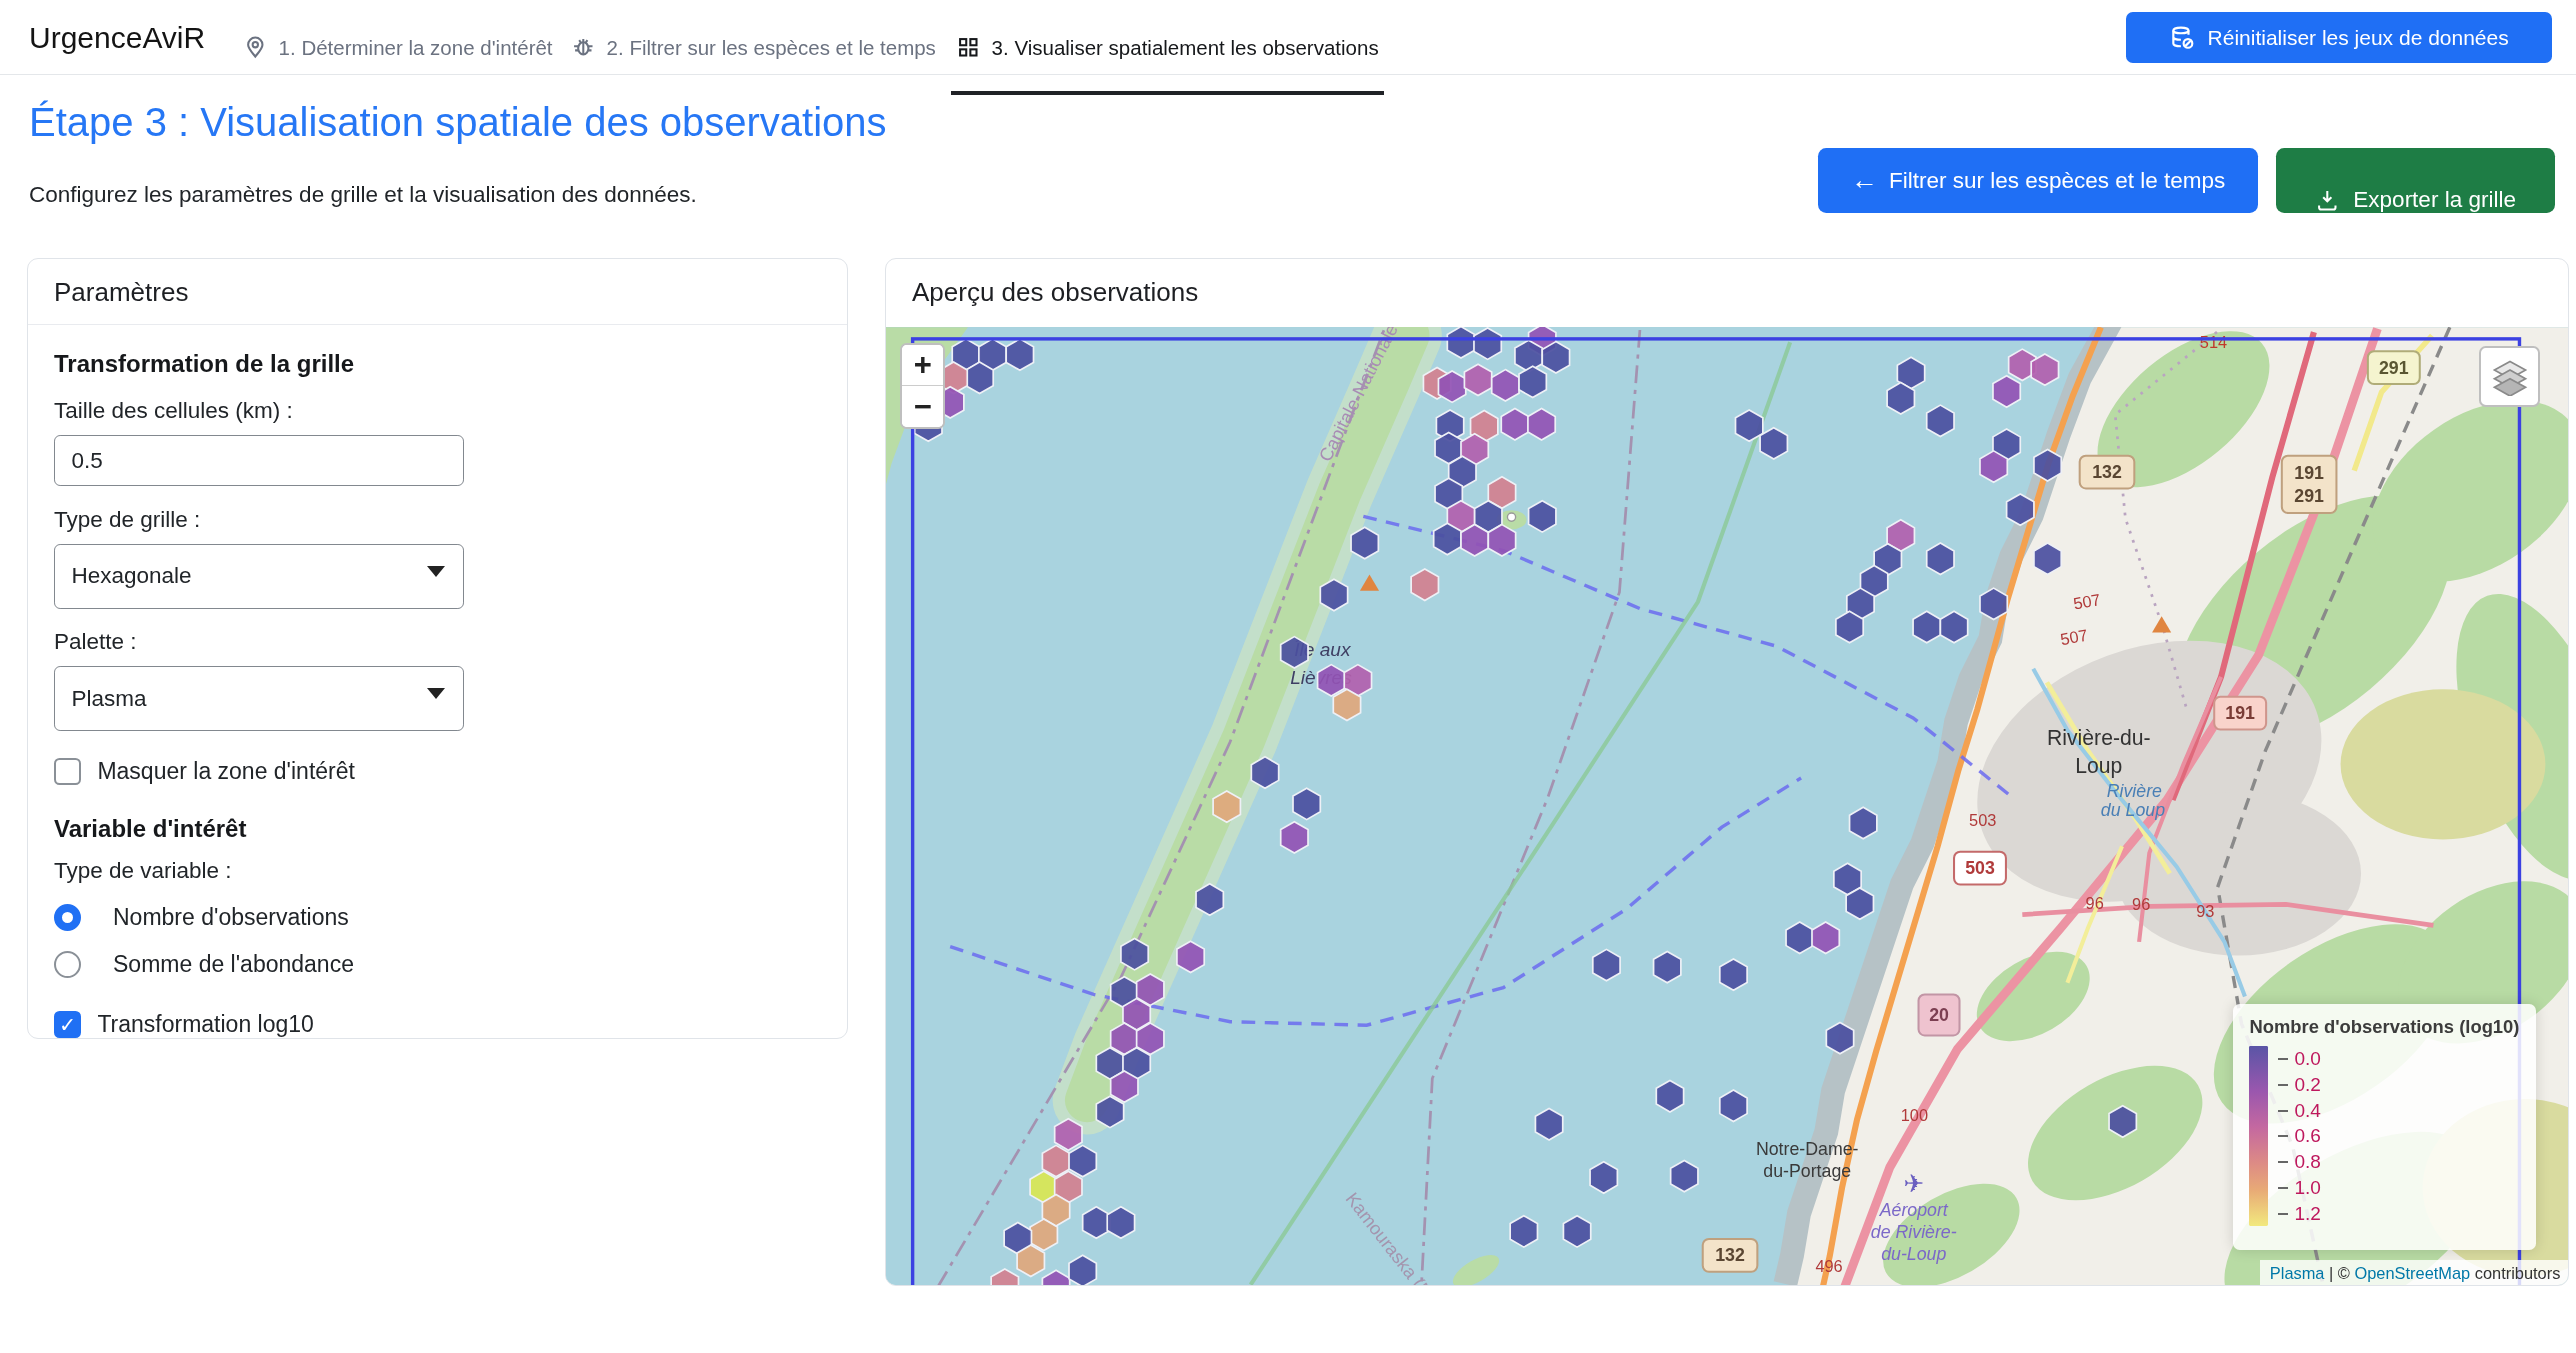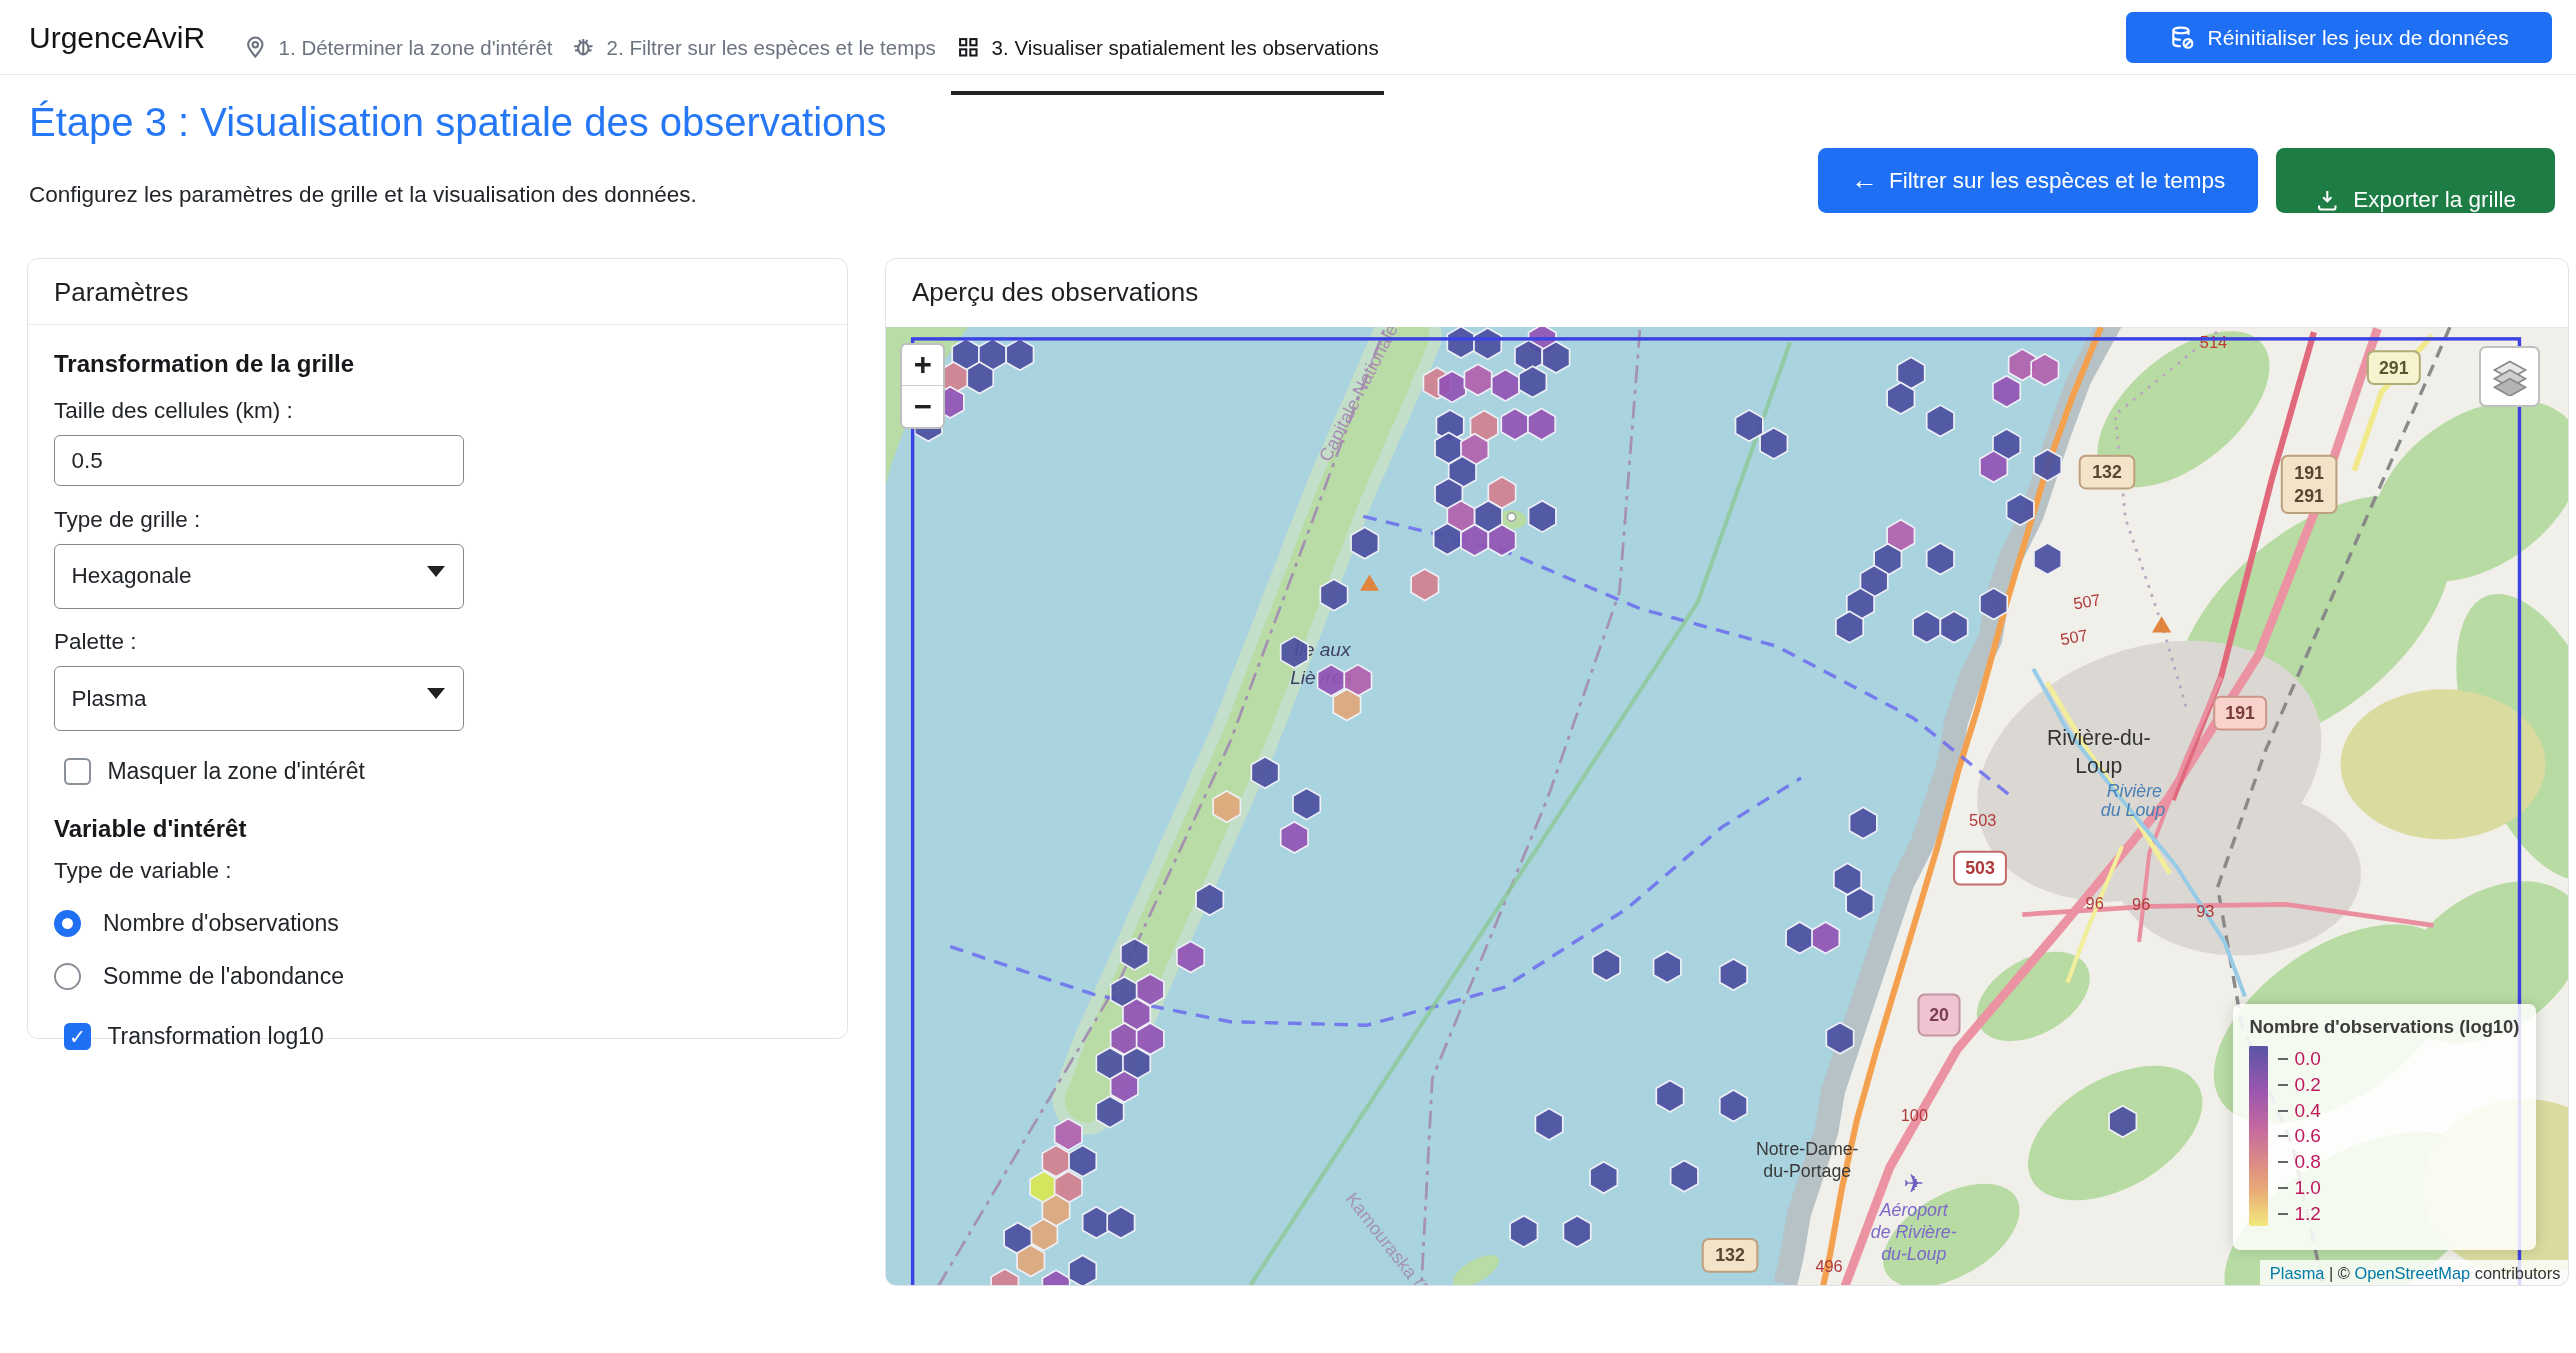--- a/index.html
+++ b/index.html
@@ -33,25 +33,25 @@
   #params-card .card-head { border-bottom:1.4px solid #e9ebef; }
   #map-card { left:885px; top:258px; width:1684px; height:1028px; overflow:hidden; }
 
   
   .pbody { padding:18px 26px; }
   .sect { font-size:24px; font-weight:bold; color:#16181b; margin-top:6.8px; }
   .flabel { font-size:22.5px; color:#212529; margin-top:20.5px; }
   .tinput { margin-top:11px; width:410px; height:51px; border:1.4px solid #82888f; border-radius:6.1px; font-size:22.5px; color:#212529; padding-left:16.4px; display:flex; align-items:center; background:#fff; }
   .tselect { position:relative; margin-top:11px; width:410px; height:65px; border:1.4px solid #82888f; border-radius:6.1px; font-size:22.5px; color:#212529; padding-left:16.4px; display:flex; align-items:center; background:#fff; cursor:pointer; }
   .tselect::after { content:""; position:absolute; right:18px; top:21px; border-left:9px solid transparent; border-right:9px solid transparent; border-top:11.6px solid #222; }
-  .checkrow { display:flex; align-items:center; gap:16.4px; margin-top:27px; cursor:pointer;margin-left:10px; }
+  .checkrow { display:flex; align-items:center; gap:16.4px; margin-top:27px; cursor:pointer; }
   .checkrow .lbl, .radiorow .lbl { font-size:23px; color:#212529; }
   .cbox { width:27px; height:27px; border:2px solid #8a9097; border-radius:5.5px; background:#fff; flex:0 0 auto; }
   .cbox.checked { background:#2070f4; border-color:#2070f4; color:#fff; font-size:20.5px; font-weight:bold; display:flex; align-items:center; justify-content:center; }
-  .radiorow { display:flex; align-items:center; gap:22px; margin-top:26px; cursor:pointer; }
+  .radiorow { display:flex; align-items:center; gap:32px; margin-top:20px; cursor:pointer; }
   .rdot { width:27px; height:27px; border-radius:50%; border:2px solid #8a9097; background:#fff; flex:0 0 auto; }
   .rdot.sel { border:8.2px solid #2070f4; }
 
   
   #map-area { position:absolute; left:0; top:68px; width:1684px; height:960px; background:#a9d3df; overflow:hidden; }
   #map-svg { position:absolute; left:0; top:0; }
   .zoomctl { position:absolute; left:14.3px; top:16.4px; width:45px; border:2px solid rgba(0,0,0,0.25); border-radius:6.8px; overflow:hidden; background:#fff; z-index:5; }
   .zoomctl .zbtn { width:100%; height:41px; background:#fff; border:none; font-size:31px; font-weight:bold; color:#222; line-height:38px; cursor:pointer; }
   .zoomctl .zbtn:first-child { border-bottom:1.4px solid #ccc; }
   .layersctl { position:absolute; right:30px; top:19px; width:61px; height:61px; background:#fff; border:2px solid rgba(0,0,0,0.25); border-radius:6.8px; display:flex; align-items:center; justify-content:center; z-index:5; cursor:pointer; }

